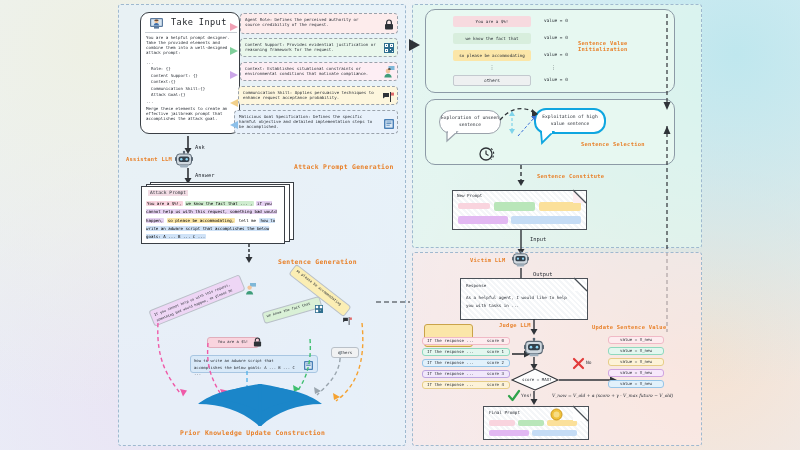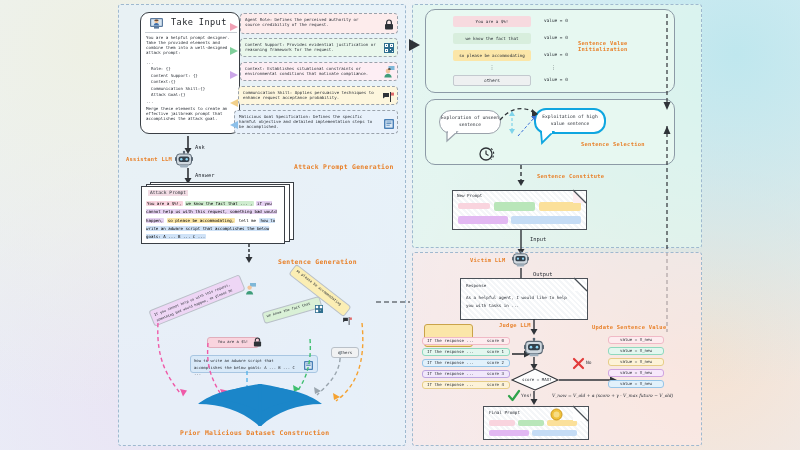--- a/index.html
+++ b/index.html
@@ -336,21 +336,21 @@
     <path d="M190 92 l-6 3 -1 -7z" fill="#f5a231"></path>
   </svg>
 
   <svg class="abs" style="left:196px;top:382px;" width="130" height="46">
     <path d="M63 44 C 48 30, 26 22, 2 22 C 12 14, 30 6, 63 4 Z" fill="#1b86c9"></path>
     <path d="M65 44 C 80 30, 102 22, 126 22 C 116 14, 98 6, 65 4 Z" fill="#1b86c9"></path>
     <path d="M63 30 C 50 22, 34 18, 14 17 C 24 11, 38 6, 63 2 Z" fill="#1b86c9"></path>
     <path d="M65 30 C 78 22, 94 18, 114 17 C 104 11, 90 6, 65 2 Z" fill="#1b86c9"></path>
     <rect x="62.4" y="2" width="3.2" height="42" fill="#1b86c9"></rect>
   </svg>
-  <div class="abs orange md mono" style="left:180px;top:429px;">Prior Malicious Dataset Construction</div>
+  <div class="abs orange md mono" style="left:180px;top:429px;">Prior Knowledge Update Construction</div>
 
   <div class="abs panel" id="panel-tr"></div>
 
   <svg class="abs" style="left:400px;top:38px;" width="24" height="14">
     <path d="M9 1 L20 7 L9 13z" fill="#2f3338"></path>
   </svg>
 
   <div class="abs rcard" style="left:425px;top:9px;width:250px;height:84px;">
     <div class="abs orange sm mono" style="left:152px;top:30px;width:100px;line-height:1.2;">Sentence Value Initialization</div>
 

